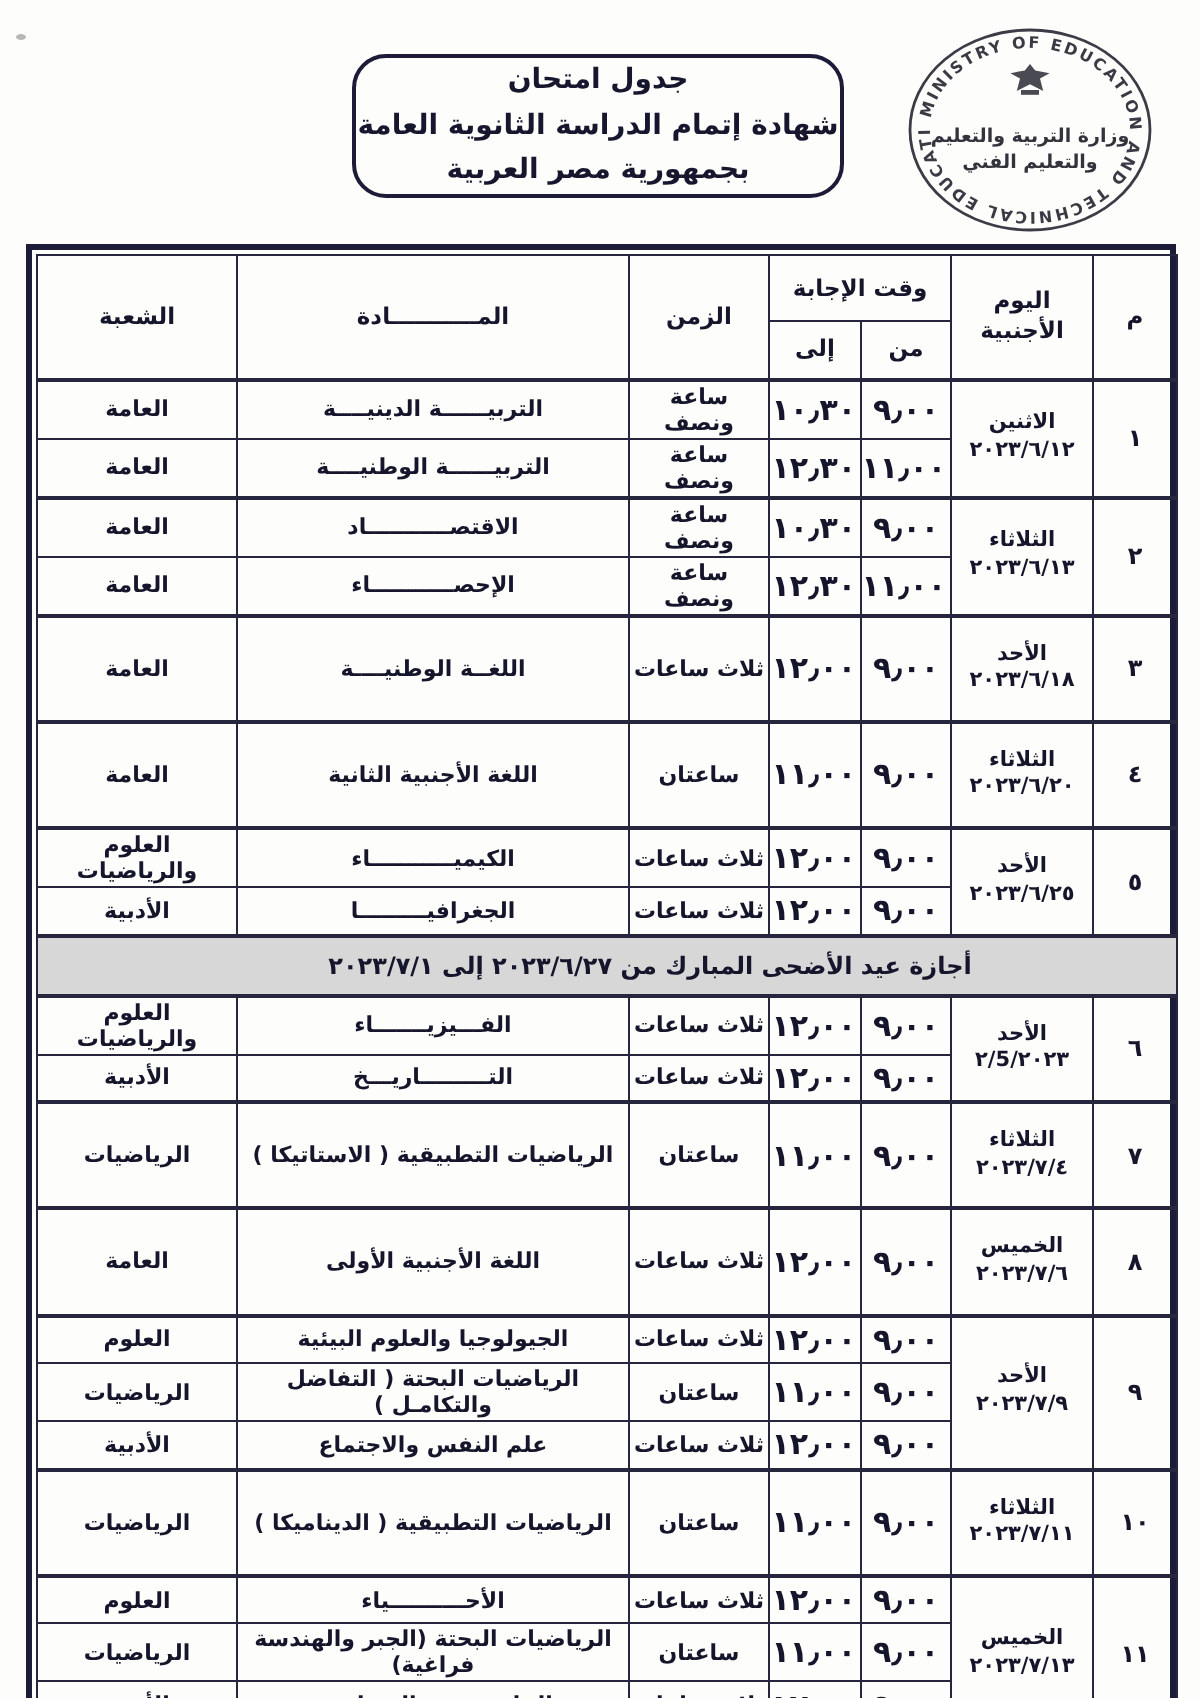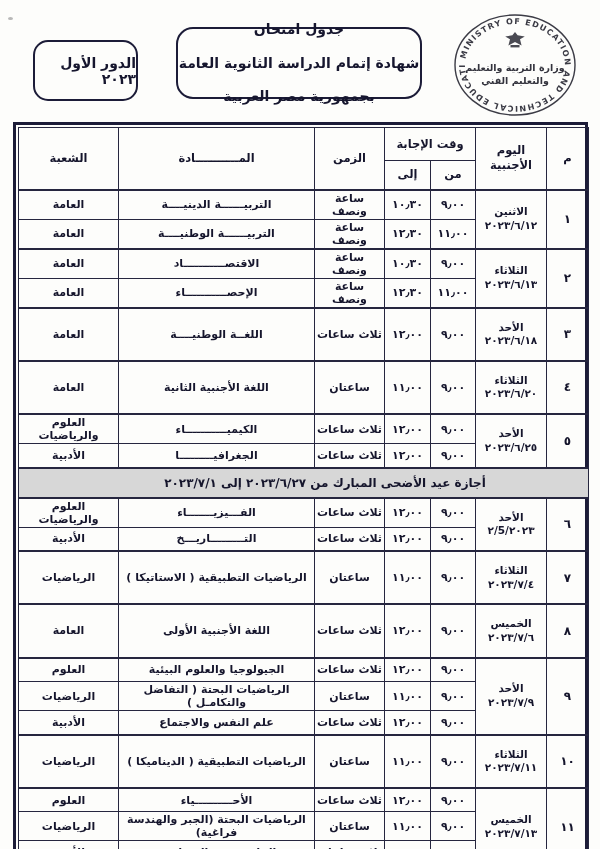--- a/index.html
+++ b/index.html
@@ -13,21 +13,21 @@
   .round-box {
     position:absolute; left:33px; top:40px; width:105px; height:61px;
     border:2.5px solid #1c1c38; border-radius:15px;
     display:flex; align-items:center; justify-content:center;
     font-size:14px; font-weight:bold; direction:rtl;
   }
   .title-box {
     position:absolute; left:176px; top:27px; width:246px; height:72px;
     border:2.5px solid #1c1c38; border-radius:17px;
     display:flex; flex-direction:column; align-items:center; justify-content:center;
-    font-size:14px; font-weight:bold; line-height:1.6; direction:rtl; text-align:center;gap:11px;
+    font-size:14px; font-weight:bold; line-height:1.6; direction:rtl; text-align:center;
   }
   .logo-wrap { position:absolute; left:451px; top:12px; width:128px; height:106px; }
   
   .table-frame {
     position:absolute; left:13px; top:122px; width:575px;
     border:3px solid #1c1c38; padding:2px; background:#fdfdfb;
   }
   table {
     width:100%; border-collapse:collapse; table-layout:fixed;
     direction:rtl; font-weight:bold; color:#15152c;
@@ -39,41 +39,38 @@
   thead th { font-size:11.5px; line-height:1.3; }
   thead tr.h1 { height:33px; }
   thead tr.h2 { height:29px; }
   thead tr.h2 th { border-bottom:2px solid #26263f; }
   tbody tr.multi  { height:24px; }
   tbody tr.single { height:34px; }
   tbody tr.group-start td { border-top:2px solid #26263f; }
   td.num-cell { font-size:12px; }
   td.day-cell { font-size:10.5px; line-height:1.3; padding:12px 1px; }
   td.day-cell .date { font-size:10.5px; letter-spacing:0; }
-  td.time-cell { font-size:11px;margin-left:32px; }
+  td.time-cell { font-size:15px;margin-left:32px; }
   td.dur-cell  { font-size:11px; }
   td.subj-cell { font-size:11px; }
   td.branch-cell { font-size:11px; }
   tr.banner-row { height:30px; }
   tr.banner-row td {
     border-top:2px solid #26263f; border-bottom:2px solid #26263f;
     font-size:12px;
     padding-left:45px;
   }
   .speck { position:absolute; left:8px; top:17px; width:5px; height:3px; background:#9a9a9a; border-radius:50%; opacity:.7; }
 </style>
 </head>
 <body>
 
 <div class="sheet">
   <div class="speck"></div>
 
-  <div class="round-box">
-    <span>الدور الأول ٢٠٢٣</span>
-  </div>
 
   <div class="title-box">
     <div>جدول امتحان</div>
     <div>شهادة إتمام الدراسة الثانوية العامة</div>
     <div>بجمهورية مصر العربية</div>
   </div>
 
   <div class="logo-wrap">
     <svg width="128" height="106" viewBox="0 0 128 106">
       <ellipse cx="64" cy="53" rx="60" ry="50" fill="none" stroke="#3c3c46" stroke-width="1.4"></ellipse>

